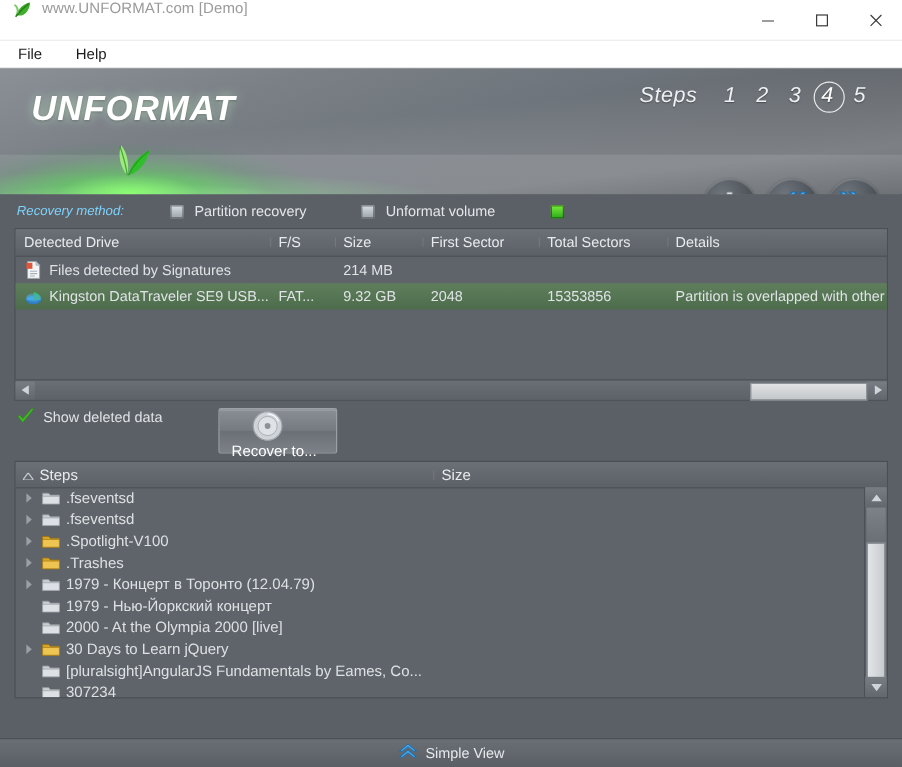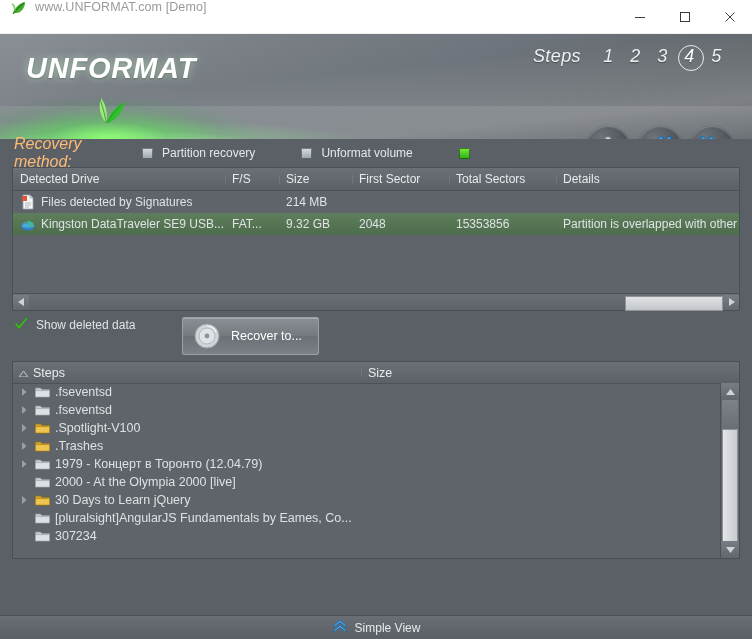--- a/index.html
+++ b/index.html
@@ -83,21 +83,21 @@
     width:44px;height:44px;border-radius:50%;
     background:radial-gradient(circle at 36% 30%,#6f757c 0%,#4e545a 55%,#3c4248 100%);
     box-shadow:inset 0 1px 1px rgba(255,255,255,.22),0 1px 3px rgba(0,0,0,.4);
     display:flex;align-items:center;justify-content:center;
   }
 
   
   .content{background:#5b6066;height:calc(639px - 33px - 22px - 105px);position:relative;}
 
   .methodrow{display:flex;align-items:center;height:28px;padding-left:14px;}
-  .method-label{font-style:italic;color:#fdba74;font-size:16px;width:128px;}
+  .method-label{font-style:italic;color:#7dd3fc;font-size:11px;width:128px;}
   .method{display:flex;align-items:center;margin-right:46px;justify-content:center;}
   .mbox{width:11px;height:11px;margin-right:9px;border-radius:1px;
         background:linear-gradient(180deg,#dadfe3,#9aa3ab);
         box-shadow:inset 0 0 0 1px rgba(40,45,50,.55);}
   .mbox.on{background:linear-gradient(180deg,#7bef3a,#2aa81a);
            box-shadow:inset 0 0 0 1px rgba(20,60,10,.6);}
   .method span{color:#e3e7ea;font-size:12px;}
 
   .scanresults{font-style:italic;color:#9aa0a6;font-size:12.5px;padding:5px 0 5px 14px;}
 
@@ -143,20 +143,21 @@
   
   .recoverrow{display:flex;align-items:flex-start;height:44px;padding:0 14px;margin-top:6px;gap:16px;}
   .chk{display:flex;align-items:center;width:130px;}
   .chk .tick{width:15px;height:15px;margin-right:7px;}
   .chk span{color:#dfe3e6;font-size:12px;}
   .recbtn{
     margin-left:22px;display:flex;align-items:center;height:36px;padding:0 16px 0 10px;
     background:linear-gradient(180deg,#8a8f95 0%,#767b81 48%,#6b7076 52%,#7c8187 100%);
     border:1px solid #9aa0a6;border-radius:2px;color:#ffffff;font-size:12.5px;
     box-shadow:inset 0 1px 0 rgba(255,255,255,.25);
+    flex-direction:column;
   }
   .recbtn .dsk{width:28px;height:28px;margin-right:10px;}
 
   
   .filewrap{
     margin:0 12px;height:196px;position:relative;
     background:#5f646a;border:1px solid #4a4f55;overflow:hidden;
   }
   .fhead{
     display:flex;height:21px;align-items:center;
@@ -225,20 +226,24 @@
       </div>
       <div class="winbtn close">
         <svg width="12" height="12" viewBox="0 0 12 12">
             <line x1="1.5" y1="1.5" x2="10.5" y2="10.5" stroke="currentColor" stroke-width="1"></line>
             <line x1="10.5" y1="1.5" x2="1.5" y2="10.5" stroke="currentColor" stroke-width="1"></line>
           </svg>
       </div>
     </div>
   </div>
 
+  <div class="menubar">
+    <div class="menuitem">File</div>
+    <div class="menuitem">Help</div>
+  </div>
 
   <div class="banner">
     <div class="swoosh1"></div>
     <div class="swoosh2"></div>
     <div class="haze"></div>
 
     <div class="wordmark">UNFORMAT</div>
 
     <span class="leaf">
       <svg width="46" height="34" viewBox="0 0 46 34">
@@ -480,20 +485,30 @@
           </div>
           <div class="fr-folder">
             <svg width="15" height="12" viewBox="0 0 15 12">
                 <path d="M0.5 2 h5 l1.4 1.6 h7.6 v7.4 h-14 z" fill="#c9ced3" stroke="#8f959b" stroke-width="0.7"></path>
                 <path d="M0.5 4.6 h14 v6.4 h-14 z" fill="#dde1e5" stroke="#8f959b" stroke-width="0.5"></path>
               </svg>
           </div>
           <div class="fr-name">1979 - Концерт в Торонто (12.04.79)</div>
         </div>
 
+        <div class="frow">
+          <div class="fr-exp"></div>
+          <div class="fr-folder">
+            <svg width="15" height="12" viewBox="0 0 15 12">
+                <path d="M0.5 2 h5 l1.4 1.6 h7.6 v7.4 h-14 z" fill="#c9ced3" stroke="#8f959b" stroke-width="0.7"></path>
+                <path d="M0.5 4.6 h14 v6.4 h-14 z" fill="#dde1e5" stroke="#8f959b" stroke-width="0.5"></path>
+              </svg>
+          </div>
+          <div class="fr-name">1979 - Нью-Йоркский концерт</div>
+        </div>
 
         <div class="frow">
           <div class="fr-exp"></div>
           <div class="fr-folder">
             <svg width="15" height="12" viewBox="0 0 15 12">
                 <path d="M0.5 2 h5 l1.4 1.6 h7.6 v7.4 h-14 z" fill="#c9ced3" stroke="#8f959b" stroke-width="0.7"></path>
                 <path d="M0.5 4.6 h14 v6.4 h-14 z" fill="#dde1e5" stroke="#8f959b" stroke-width="0.5"></path>
               </svg>
           </div>
           <div class="fr-name">2000 - At the Olympia 2000 [live]</div>

